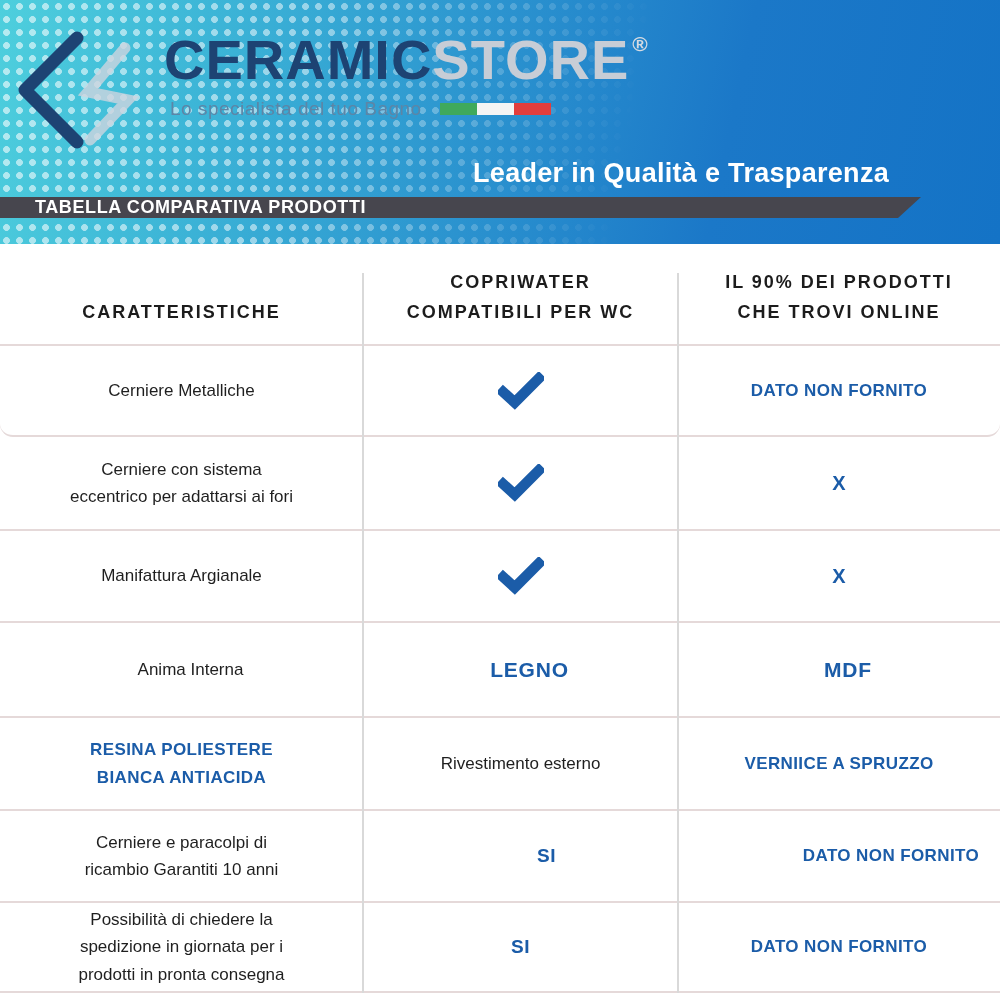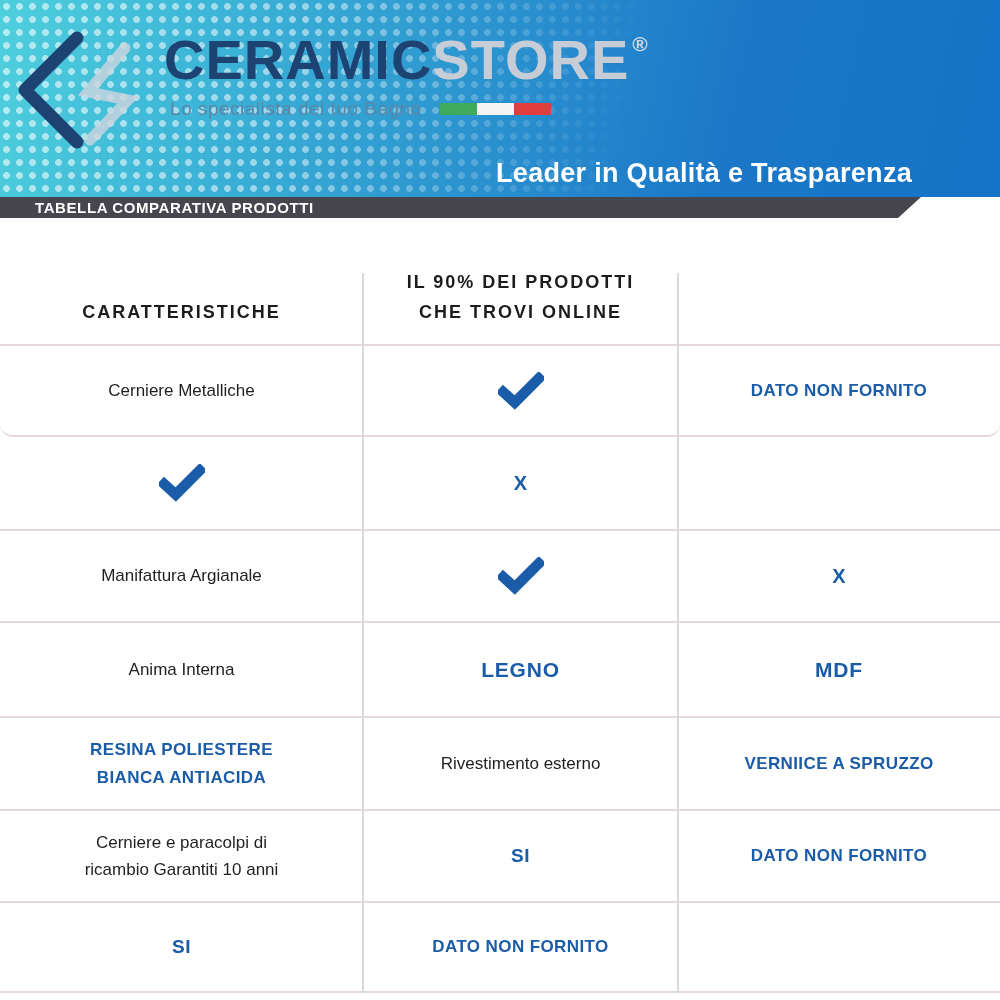--- a/index.html
+++ b/index.html
@@ -3,21 +3,21 @@
 <meta charset="utf-8">
 <style>
   html,body{margin:0;padding:0;background:#ffffff;}
   .page{
     position:relative;width:1000px;height:1000px;background:#ffffff;overflow:hidden;
     font-family:"Liberation Sans","DejaVu Sans",sans-serif;
   }
 
   
   .header{
-    position:absolute;left:0;top:0;width:1000px;height:197px;
+    position:absolute;left:0;top:0;width:1000px;height:244px;
     background:linear-gradient(102deg,#4ecfdd 0%,#3db6d7 20%,#2b93cf 48%,#1b78c8 72%,#1473c6 100%);
   }
   .dots{
     position:absolute;inset:0;
     background-image:radial-gradient(circle,rgba(255,255,255,.62) 0 3.1px,rgba(255,255,255,0) 3.7px);
     background-size:13px 13px;
     -webkit-mask-image:linear-gradient(100deg,rgba(0,0,0,.95) 0%,rgba(0,0,0,.8) 30%,rgba(0,0,0,.35) 48%,transparent 63%);
     mask-image:linear-gradient(100deg,rgba(0,0,0,.95) 0%,rgba(0,0,0,.8) 30%,rgba(0,0,0,.35) 48%,transparent 63%);
   }
   .logo{position:absolute;left:18px;top:28px;}
@@ -25,45 +25,45 @@
   .wm-ceramic{color:#1d4373;}
   .wm-store{color:#c7cdd6;}
   .wm-reg{color:#d6dbe2;font-size:21px;font-weight:bold;vertical-align:28px;margin-left:3px;}
   .tagline-row{position:absolute;left:170px;top:98px;display:flex;align-items:center;white-space:nowrap;}
   .tagline{color:#5d85a6;font-size:19px;letter-spacing:.5px;}
   .flag{display:inline-flex;margin-left:18px;height:12px;}
   .flag i{display:inline-block;width:37px;height:12px;}
   .flag .fg{background:#3fa95c;}
   .flag .fw{background:#f4f4f4;}
   .flag .fr{background:#e23d3d;}
-  .slogan{position:absolute;right:88px;top:158px;color:#ffffff;font-weight:bold;font-size:27px;letter-spacing:.3px;white-space:nowrap;}
+  .slogan{position:absolute;right:111px;top:158px;color:#ffffff;font-weight:bold;font-size:27px;letter-spacing:.3px;white-space:nowrap;}
 
   
   .banner{
     position:absolute;left:0;top:197px;width:1000px;height:21px;background:#47464e;
     clip-path:polygon(0 0,921px 0,898px 100%,0 100%);
   }
-  .banner span{display:block;padding-left:35px;line-height:21px;color:#ffffff;font-weight:bold;font-size:15px;letter-spacing:.6px;}
+  .banner span{display:block;padding-left:35px;line-height:21px;color:#ffffff;font-weight:bold;font-size:18px;letter-spacing:.6px;}
 
   
   .table{position:absolute;left:0;top:218px;width:1000px;}
   .t-row{display:grid;grid-template-columns:363px 315px 322px;border-bottom:2px solid #e6dadа;}
   .t-row{border-bottom:2px solid #e5d9d9;}
   .t-head{height:126px;}
   .cell{display:flex;flex-direction:column;align-items:center;justify-content:center;text-align:center;}
   .t-head .cell{justify-content:flex-end;padding-bottom:16px;}
   .col-h{font-weight:bold;font-size:18px;color:#1c1c1c;letter-spacing:2px;line-height:1.7;white-space:pre-line;}
   .feature{font-size:17px;color:#1f1f1f;line-height:1.6;white-space:pre-line;max-width:300px;}
   .v{color:#1b5ca8;font-weight:bold;letter-spacing:.4px;line-height:1.6;white-space:pre-line;}
   .v-caps{font-size:17px;}
   .v-big{font-size:21px;letter-spacing:.8px;}
   .v-x{font-size:20px;}
   .v-si{font-size:19px;}
-  .r1{height:89px;border-radius:13px;}.r2{height:92px;}.r3{height:90px;}.r4{height:93px;}
-  .r5{height:91px;}.r6{height:90px;}.r7{height:88px;}
+  .r1{height:89px;border-radius:13px;}.r2{height:92px;}.r3{height:90px;}.r4{height:93px;padding-left:9px;}
+  .r5{height:91px;}.r6{height:90px;gap:26px;}.r7{height:88px;}
   .vline{position:absolute;top:55px;width:2px;height:720px;background:#d9d9d9;}
   .vl1{left:362px;}
   .vl2{left:677px;}
   .check{display:block;}
   .check path{fill:none;stroke:#1b5ca8;stroke-width:10;stroke-linecap:square;stroke-linejoin:miter;}
 </style>
 </head>
 <body>
 
 <div class="page">
@@ -96,20 +96,24 @@
     <span>TABELLA COMPARATIVA PRODOTTI</span>
   </div>
 
   <div class="table">
 
     <div class="t-row t-head">
       <div class="cell">
           <div class="col-h">CARATTERISTICHE</div>
         </div>
       <div class="cell">
+          <div class="col-h">COPRIWATER
+COMPATIBILI PER WC</div>
+        </div>
+      <div class="cell">
           <div class="col-h">IL 90% DEI PRODOTTI
 CHE TROVI ONLINE</div>
         </div>
     </div>
 
     <div class="t-row r1">
       <div class="cell">
           <div class="feature">Cerniere Metalliche</div>
         </div>
       <div class="cell">
@@ -117,20 +121,24 @@
             <path d="M5 19 L16 29 L39 6"></path>
           </svg>
       </div>
       <div class="cell">
           <div class="v v-caps">DATO NON FORNITO</div>
         </div>
     </div>
 
     <div class="t-row r2">
       <div class="cell">
+          <div class="feature">Cerniere con sistema
+eccentrico per adattarsi ai fori</div>
+        </div>
+      <div class="cell">
         <svg class="check" width="46" height="38" viewBox="0 0 44 36">
             <path d="M5 19 L16 29 L39 6"></path>
           </svg>
       </div>
       <div class="cell">
           <div class="v v-x">X</div>
         </div>
     </div>
 
     <div class="t-row r3">
@@ -180,20 +188,25 @@
       <div class="cell">
           <div class="v v-si">SI</div>
         </div>
       <div class="cell">
           <div class="v v-caps">DATO NON FORNITO</div>
         </div>
     </div>
 
     <div class="t-row r7">
       <div class="cell">
+          <div class="feature">Possibilità di chiedere la
+spedizione in giornata per i
+prodotti in pronta consegna</div>
+        </div>
+      <div class="cell">
           <div class="v v-si">SI</div>
         </div>
       <div class="cell">
           <div class="v v-caps">DATO NON FORNITO</div>
         </div>
     </div>
 
     <div class="vline vl1"></div>
     <div class="vline vl2"></div>
   </div>

